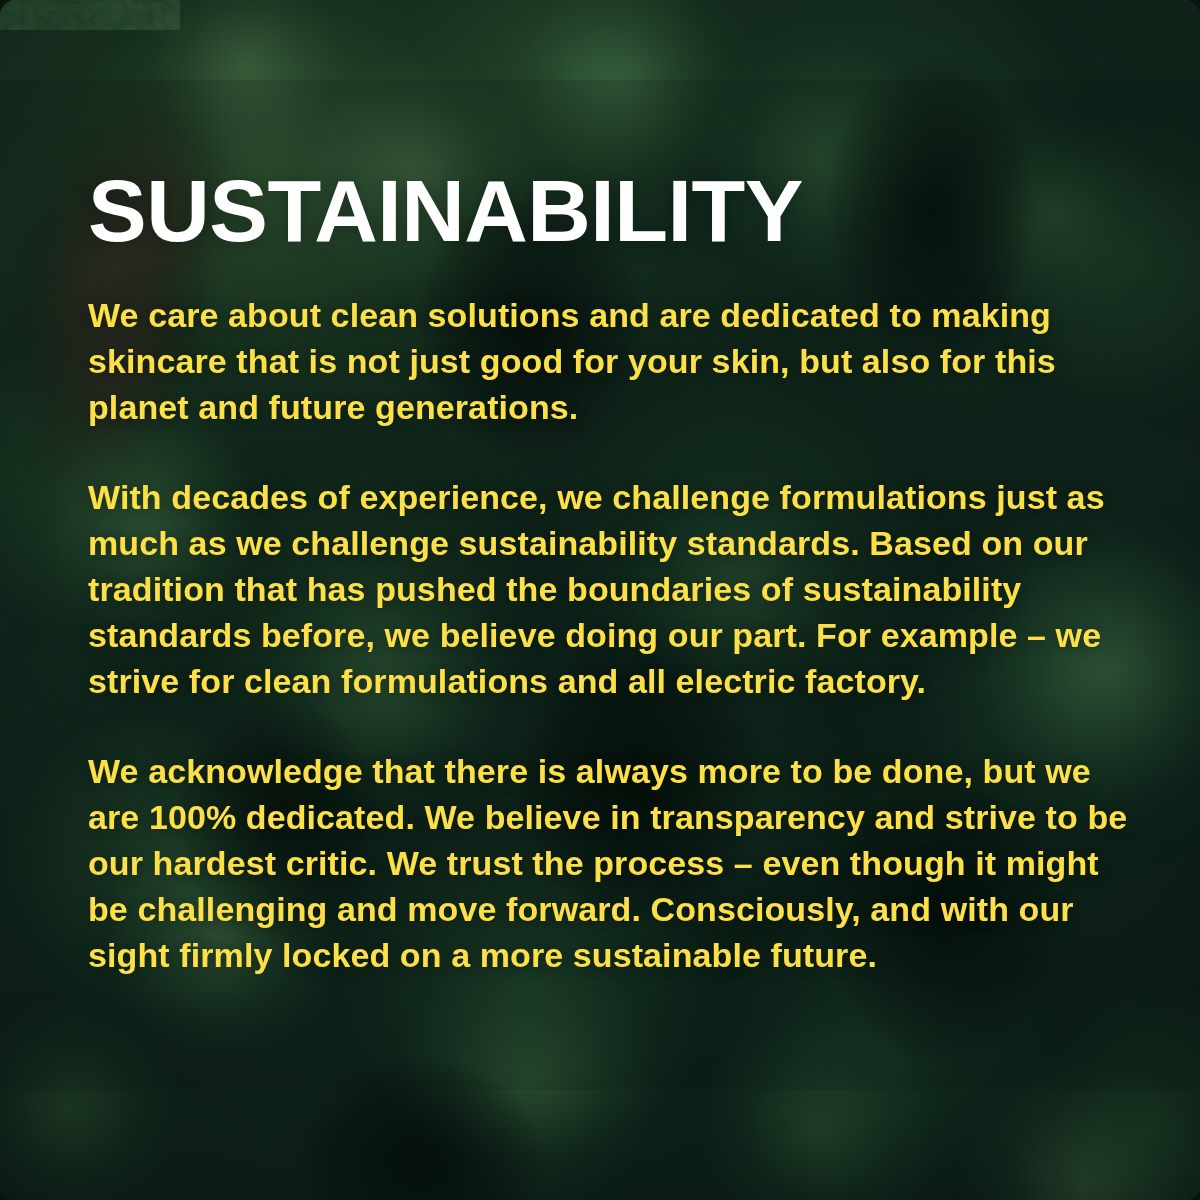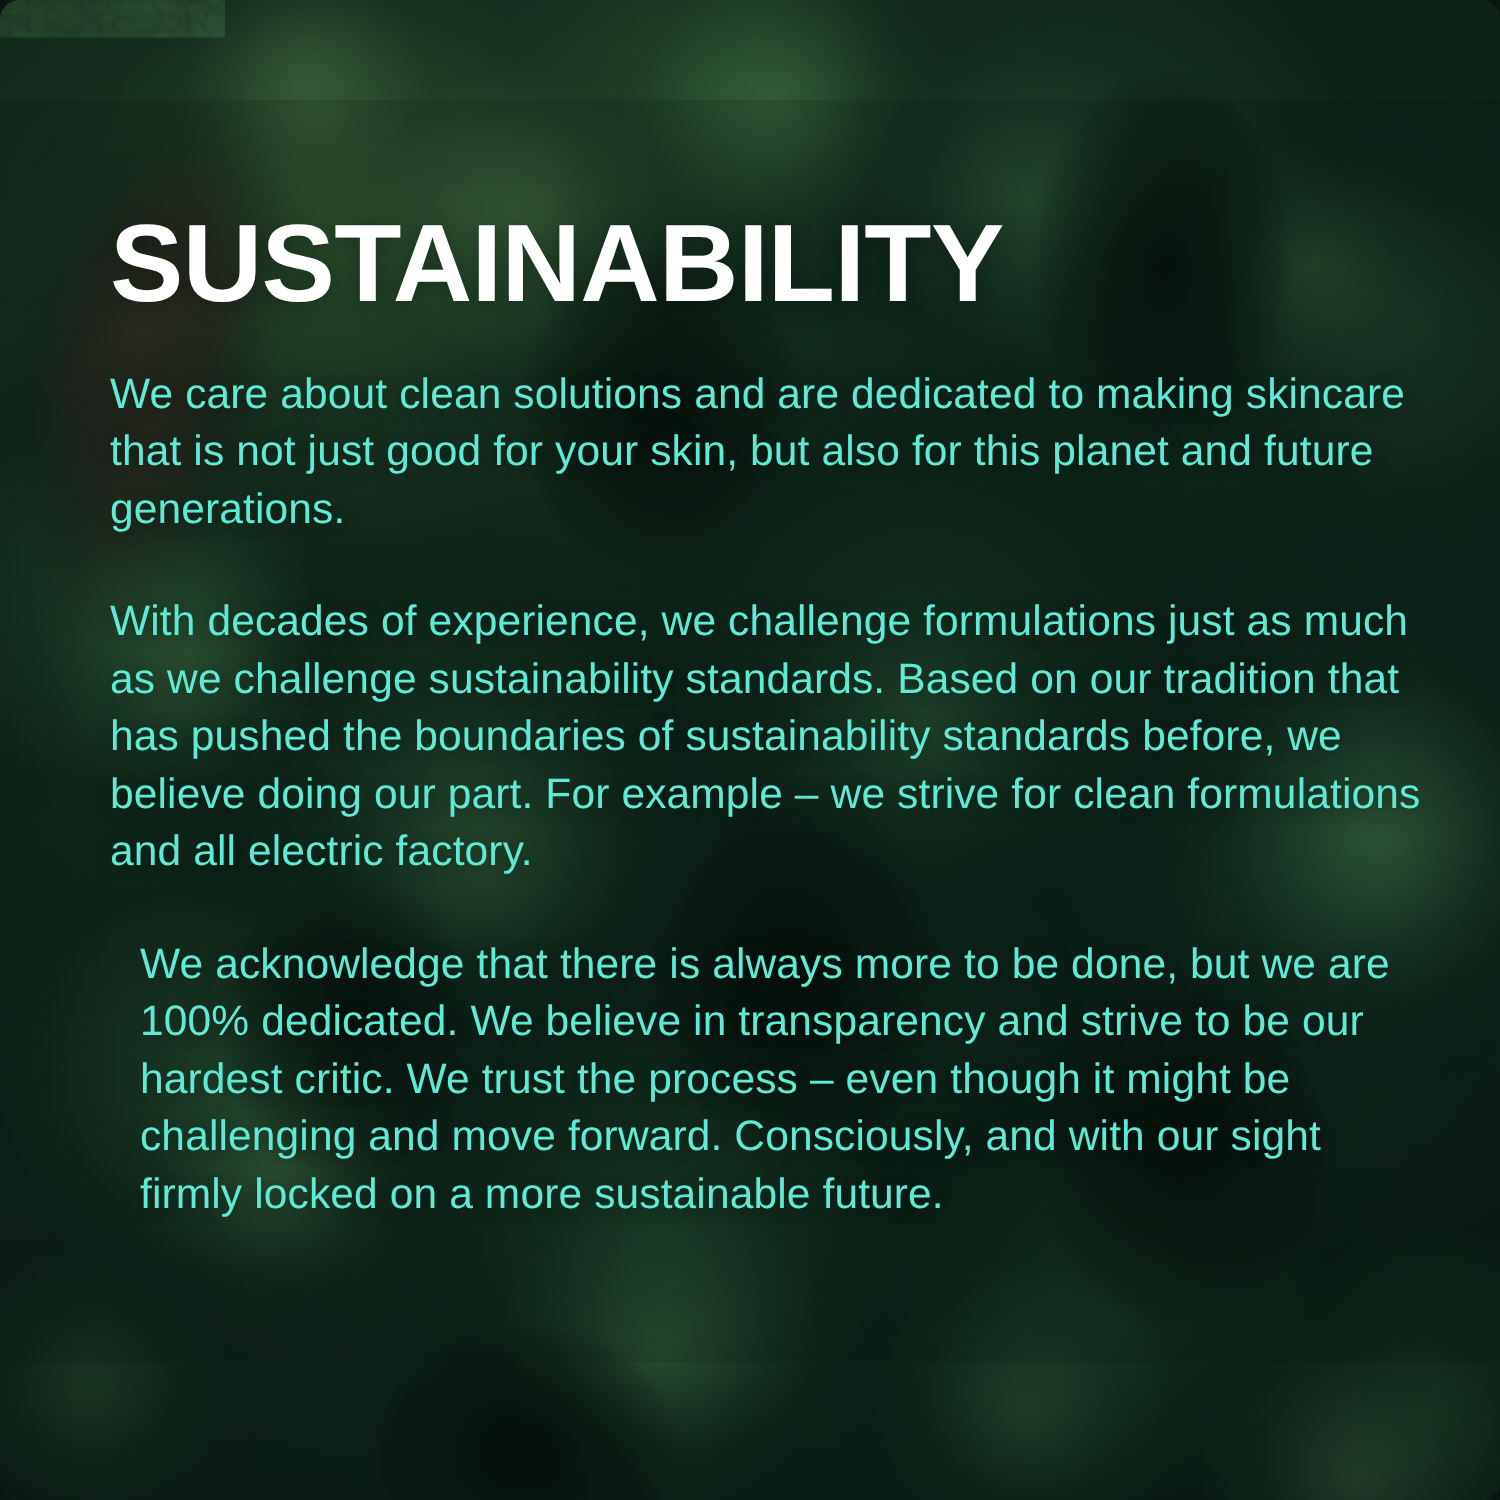--- a/index.html
+++ b/index.html
@@ -123,28 +123,28 @@
   }
   #body-copy {
     position: absolute;
     left: 88px;
     top: 292px;
     width: 1060px;
   }
   .paragraph {
     font-size: 34px;
     line-height: 46px;
-    font-weight: 400;
-    color: #5eead4;
+    font-weight: 700;
+    color: #fde047;
     letter-spacing: 0.1px;
     margin: 0 0 44px 0;
     text-shadow: 0 1px 14px rgba(0,0,0,0.34);
     white-space: pre-line;
   }
-  .paragraph:last-child { margin-bottom: 0; margin-left: 24px; }
+  .paragraph:last-child { margin-bottom: 0; }
 </style>
 </head>
 <body>
 
 <div id="page">
 
   <div id="bg-layer">
     <div id="bg-base"></div>
     <div id="bg-clearing"></div>
     <div id="bg-clearing2"></div>

